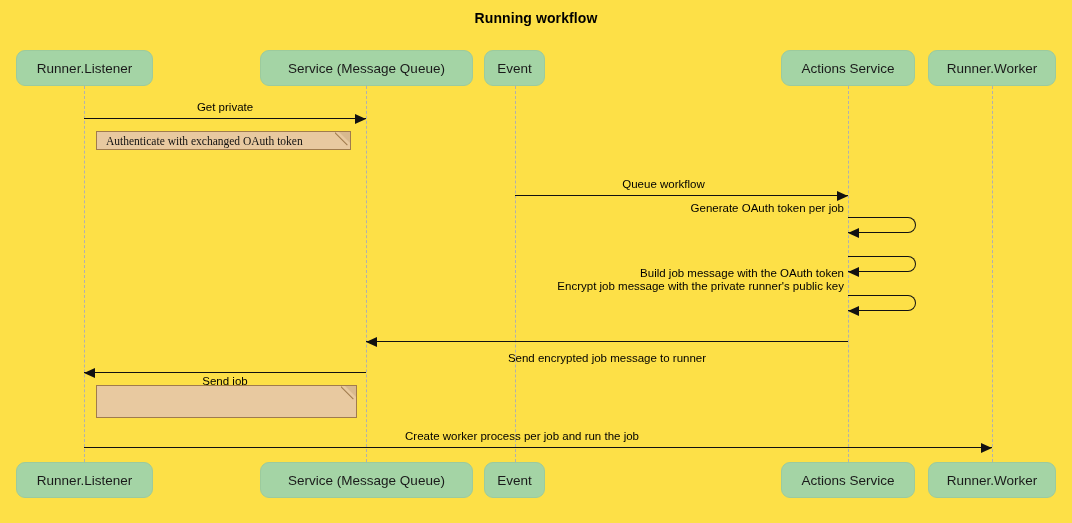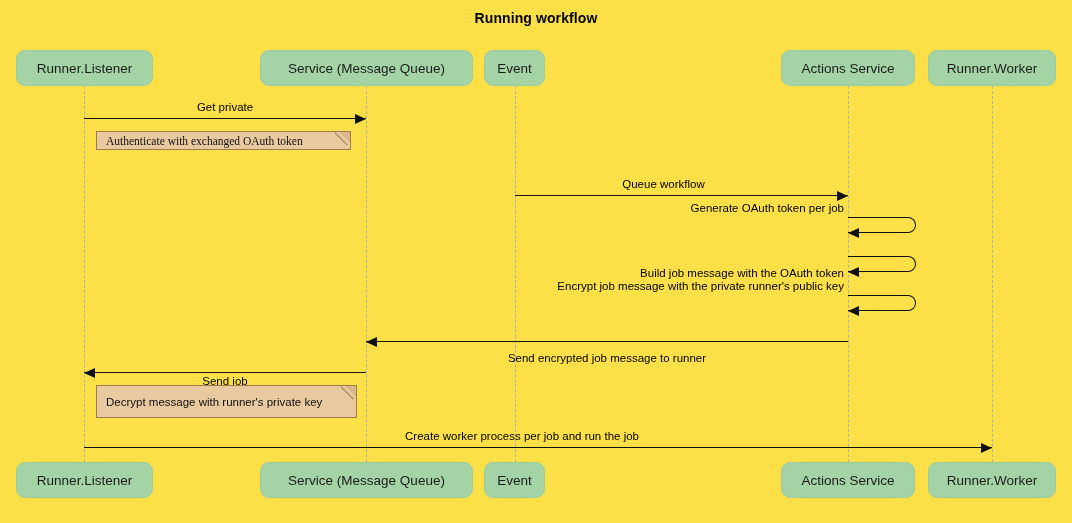--- a/index.html
+++ b/index.html
@@ -201,21 +201,20 @@
 
   <div id="notes-layer">
       <div class="note" style="left: 96px; top: 131px; width: 255px; height: 19px; font-family: Liberation Serif, serif;">
         <span>Authenticate with exchanged OAuth token</span>
         <div class="note-fold"></div>
         <div class="note-fold-edge">
           <div class="note-fold-line"></div>
         </div>
       </div>
       <div class="note" style="left: 96px; top: 385px; width: 261px; height: 33px;">
-        <span>Decrypt message with runner's private key</span>
         <div class="note-fold"></div>
         <div class="note-fold-edge">
           <div class="note-fold-line"></div>
         </div>
       </div>
     </div>
 
   <div id="participants-bottom">
       <div class="participant" style="left: 16px; top: 462px; width: 137px;">
         <span>Runner.Listener</span>

